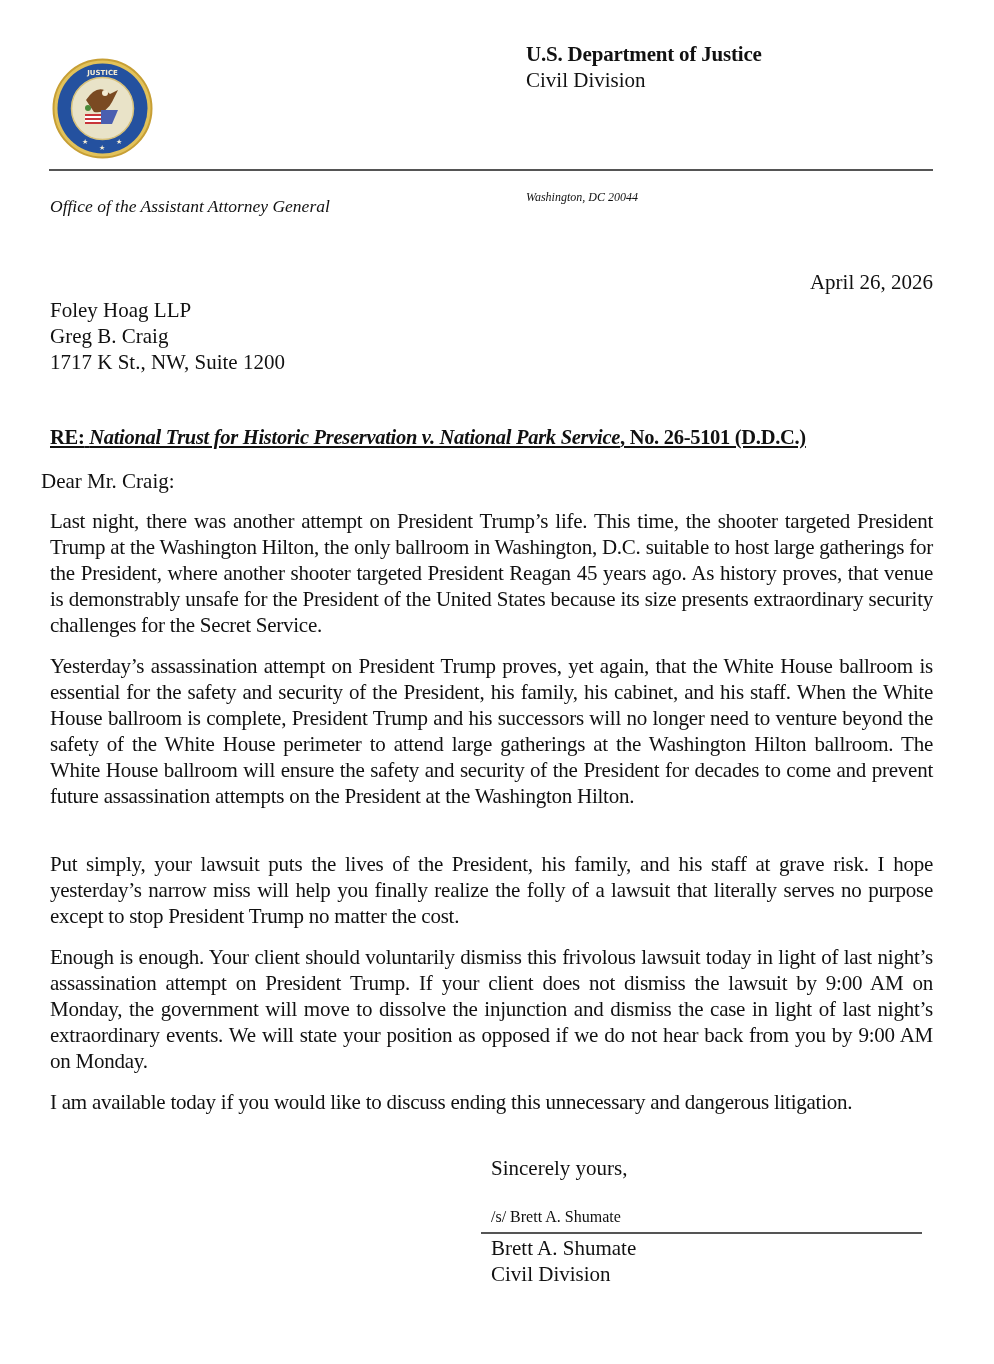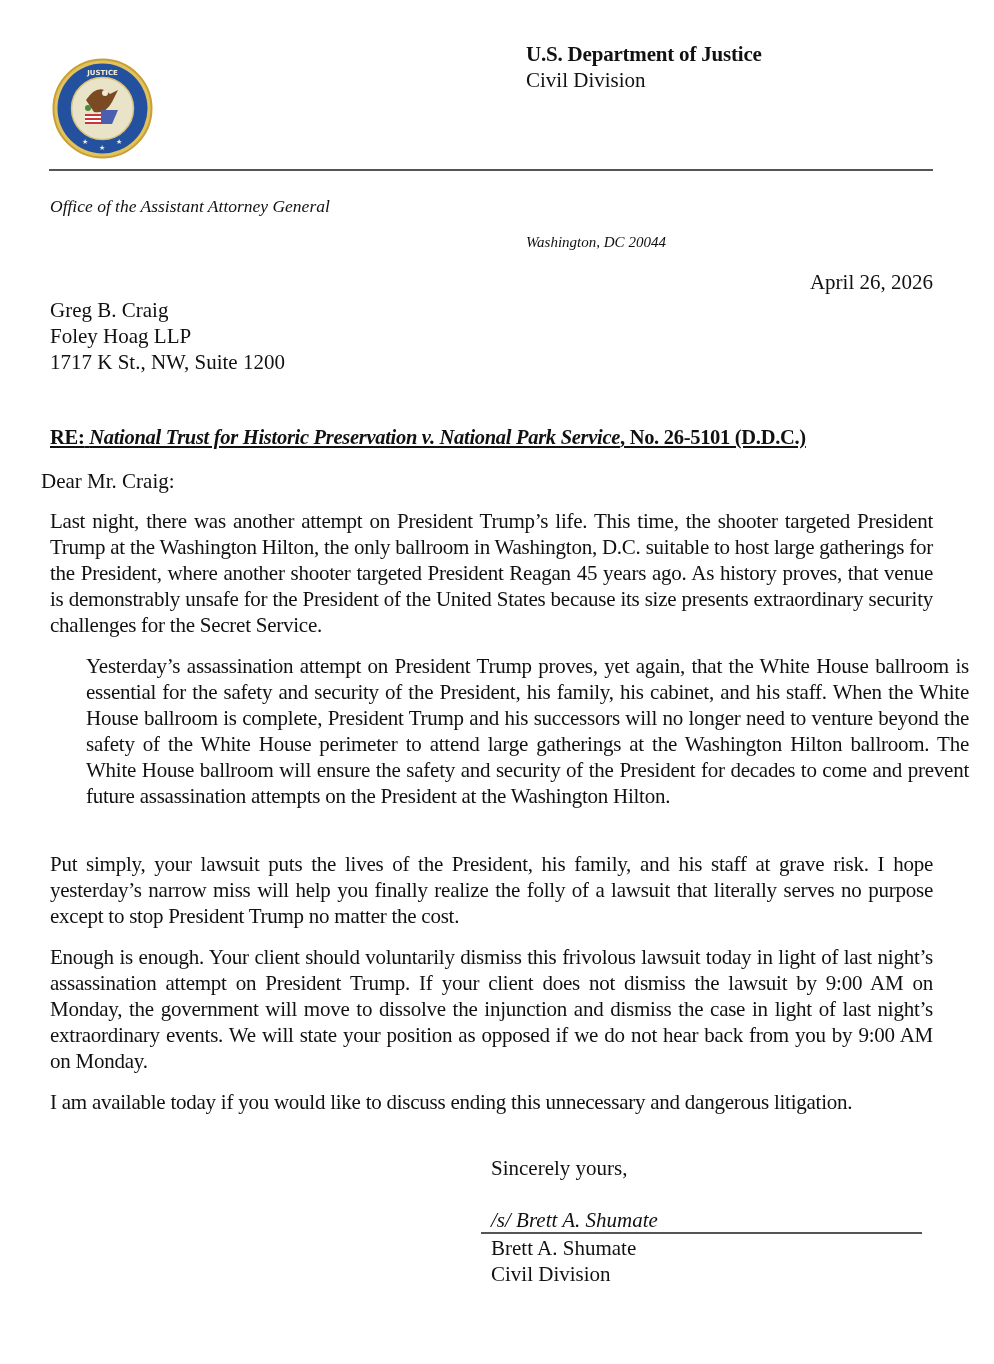--- a/index.html
+++ b/index.html
@@ -7,37 +7,37 @@
     width: 994px; height: 1364px; position: relative; overflow: hidden;
     font-family: "Liberation Serif", "DejaVu Serif", serif;
     color: #111;
   }
   .abs { position: absolute; }
   .seal { left: 52px; top: 58px; width: 101px; height: 101px; }
   .dept-title { left: 526px; top: 42px; font-size: 21px; font-weight: bold; letter-spacing: -0.2px; }
   .dept-sub { left: 526px; top: 68px; font-size: 21px; }
   .rule { left: 49px; top: 169px; width: 884px; height: 2px; background: #555; }
   .office { left: 50px; top: 196px; font-size: 17.5px; font-style: italic; }
-  .city { left: 526px; top: 190px; font-size: 15px; font-style: italic; margin-top: 44px; }
+  .city { left: 526px; top: 190px; font-size: 12px; font-style: italic; }
   .date { right: 61px; top: 270px; font-size: 21px; }
   .addr { left: 50px; top: 297px; font-size: 21px; line-height: 26px; }
   .re { left: 50px; top: 426px; font-size: 20.5px; font-weight: bold; letter-spacing: -0.3px; white-space: nowrap; text-decoration: underline; }
   .re i { font-weight: bold; }
   .salutation { left: 41px; top: 469px; font-size: 21px; }
   .para {
     left: 50px; width: 883px; font-size: 21px; line-height: 26px;
     text-align: justify; letter-spacing: -0.25px;
   }
   .p1 { top: 508px; }
-  .p2 { top: 653px; margin-left: 36px; }
+  .p2 { top: 653px; }
   .p3 { top: 851px; }
   .p4 { top: 944px; }
   .p5 { top: 1089px; }
   .closing { left: 491px; top: 1156px; font-size: 21px; }
-  .sig { left: 491px; top: 1208px; font-size: 21px; font-style: italic; }
+  .sig { left: 491px; top: 1208px; font-size: 16px; }
   .sig-line { left: 481px; top: 1232px; width: 441px; height: 1.5px; background: #555; }
   .signer { left: 491px; top: 1235px; font-size: 21px; line-height: 26px; }
 </style>
 </head>
 <body>
 
 <div class="abs seal">
   <svg width="101" height="101" viewBox="0 0 101 101">
     <circle cx="50.5" cy="50.5" r="49" fill="#e2c25a" stroke="#c79f35" stroke-width="2"></circle>
     <circle cx="50.5" cy="50.5" r="45" fill="#24519f"></circle>
@@ -57,22 +57,22 @@
 </div>
 <div class="abs dept-title">U.S. Department of Justice</div>
 <div class="abs dept-sub">Civil Division</div>
 <div class="abs rule"></div>
 <div class="abs office">Office of the Assistant Attorney General</div>
 <div class="abs city">Washington, DC 20044</div>
 
 <div class="abs date">April 26, 2026</div>
 
 <div class="abs addr">
+  <div>Foley Hoag LLP</div>
   <div>Greg B. Craig</div>
-  <div>Foley Hoag LLP</div>
   <div>1717 K St., NW, Suite 1200</div>
 </div>
 
 <div class="abs re"><span>RE:</span> <i>National Trust for Historic Preservation v. National Park Service</i><span>, No. 26-5101 (D.D.C.)</span></div>
 
 <div class="abs salutation">Dear Mr. Craig:</div>
 
 <div class="abs para p1">Last night, there was another attempt on President Trump’s life.  This time, the shooter targeted President Trump at the Washington Hilton, the only ballroom in Washington, D.C. suitable to host large gatherings for the President, where another shooter targeted President Reagan 45 years ago.  As history proves, that venue is demonstrably unsafe for the President of the United States because its size presents extraordinary security challenges for the Secret Service.</div>
 <div class="abs para p2">Yesterday’s assassination attempt on President Trump proves, yet again, that the White House ballroom is essential for the safety and security of the President, his family, his cabinet, and his staff.  When the White House ballroom is complete, President Trump and his successors will no longer need to venture beyond the safety of the White House perimeter to attend large gatherings at the Washington Hilton ballroom.  The White House ballroom will ensure the safety and security of the President for decades to come and prevent future assassination attempts on the President at the Washington Hilton.</div>
 <div class="abs para p3">Put simply, your lawsuit puts the lives of the President, his family, and his staff at grave risk.  I hope yesterday’s narrow miss will help you finally realize the folly of a lawsuit that literally serves no purpose except to stop President Trump no matter the cost.</div>

